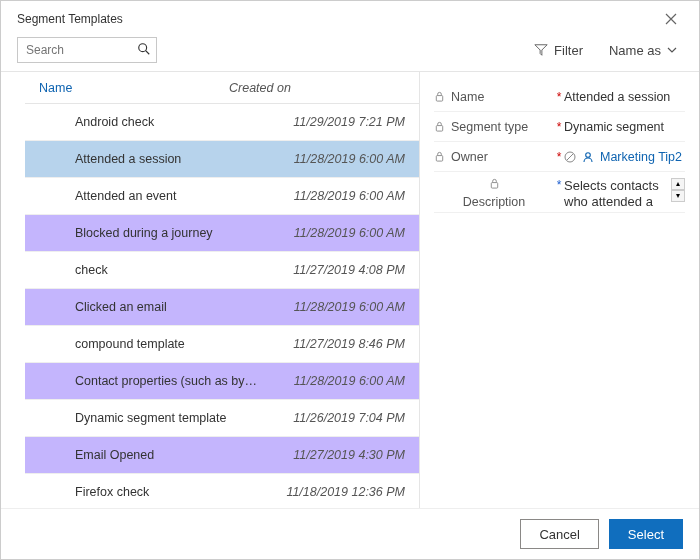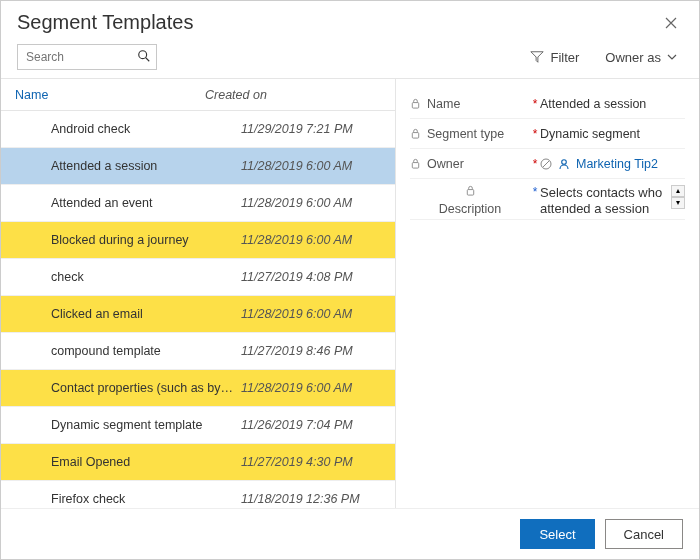--- a/index.html
+++ b/index.html
@@ -1,39 +1,39 @@
 <!DOCTYPE html>
 <html><head>
 <meta charset="utf-8">
 <style>
   * { box-sizing: border-box; }
   html, body { margin:0; padding:0; font-family: "Segoe UI", Arial, sans-serif; font-size:13px; color:#333; }
   .window { width:700px; height:560px; border:1px solid #ccc; background:#fff; position:relative; display:flex; flex-direction:column; }
   .titlebar { display:flex; align-items:center; padding:10px 16px 6px 16px; }
-  .titlebar .title { font-size:20px; flex:1; color:#333; }
+  .titlebar .title { font-size:12px; flex:1; color:#333; }
   .close-btn { background:none; border:none; font-size:16px; color:#666; cursor:pointer; padding:2px 6px; }
   .toolbar { display:flex; align-items:center; padding:4px 16px 8px 16px; border-bottom:1px solid #e5e5e5; }
   .search-wrap { position:relative; width:140px; }
   .search-wrap input { width:100%; height:26px; border:1px solid #c8c8c8; padding:2px 26px 2px 8px; font-size:12px; outline:none; }
   .search-wrap .s-icon { position:absolute; right:6px; top:5px; color:#333; pointer-events:none; }
   .tool-right { margin-left:auto; display:flex; gap:14px; }
   .tool-btn { display:flex; align-items:center; gap:6px; font-size:13px; color:#444; cursor:pointer; background:none; border:none; }
   .tool-btn svg { vertical-align:middle; }
-  .body { display:flex; flex:1; overflow:hidden; }
+  .body { display:flex; flex:1; overflow:hidden;padding-left:24px; }
   .left { flex:0 0 395px; display:flex; flex-direction:column; border-right:1px solid #e5e5e5; }
   .list-head, .row { display:flex; align-items:center; padding:0 14px; }
   .list-head { height:32px; border-bottom:1px solid #e5e5e5; color:#0f64b1; font-size:12.5px; }
   .col-name { flex:0 0 190px; padding-right:6px; white-space:nowrap; overflow:hidden; text-overflow:ellipsis; }
   .col-date { flex:1; color:#555; font-size:12.5px;font-style:italic; }
   .list-scroll { flex:1; overflow-y:scroll; overflow-x:scroll; position:relative; scrollbar-color:#c1c1c1 #f1f1f1; }
   .row { height:37px; border-bottom:1px solid #eee; font-size:12.5px; cursor:pointer; }
-  .row.alt { background:#fde047; }
+  .row.alt { background:#c4b5fd; }
   .row.sel { background:#b7d3ec; }
   .row .col-name { color:#333; font-size:12.5px;margin-left:36px; }
-  .row .col-date { color:#555; }
+  .row .col-date { color:#555;text-align:right; }
   .right { flex:1; padding:10px 14px 10px 14px; overflow:auto; }
   .field-row { display:flex; align-items:center; min-height:30px; border-bottom:1px solid #f0f0f0; padding:2px 0; }
   .field-label { flex:0 0 120px; display:flex; align-items:center; gap:6px; color:#555; font-size:12.5px; }
   .lock { color:#888; display:inline-flex; }
   .req { color:#c00; font-size:12px; flex:0 0 10px; text-align:center; }
   .rec { color:#2060d0; font-size:12px; flex:0 0 10px; text-align:center; }
   .field-value { flex:1; font-size:12.5px; color:#333; display:flex; align-items:center; gap:6px; }
   .link { color:#0f64b1; }
   .desc-value { max-height:32px; overflow:hidden; line-height:16px; flex:1; }
   .spin-wrap { display:flex; flex-direction:column; margin-left:auto; }
@@ -76,21 +76,21 @@
     <div class="tool-right">
       <button class="tool-btn">
         <span>
           <svg width="14" height="14" viewBox="0 0 16 16">
               <path d="M1 2 H15 L9 8 V14 L7 12 V8 Z" stroke="#555" stroke-width="1" fill="none"></path>
             </svg>
         </span>
         <span>Filter</span>
       </button>
       <button class="tool-btn">
-        <span>Owner as</span>
+        <span>Name as</span>
         <span>
           <svg width="10" height="10" viewBox="0 0 10 10">
               <path d="M1 3 L5 7 L9 3" stroke="#555" stroke-width="1.2" fill="none"></path>
             </svg>
         </span>
       </button>
     </div>
   </div>
 
   <div class="body">
@@ -222,17 +222,17 @@
           <button>▴</button>
           <button>▾</button>
         </div>
       </div>
 
     </div>
 
   </div>
 
   <div class="footer">
+    <button class="btn btn-secondary">Cancel</button>
     <button class="btn btn-primary">Select</button>
-    <button class="btn btn-secondary">Cancel</button>
   </div>
 
 </div>
 
 </body></html>

